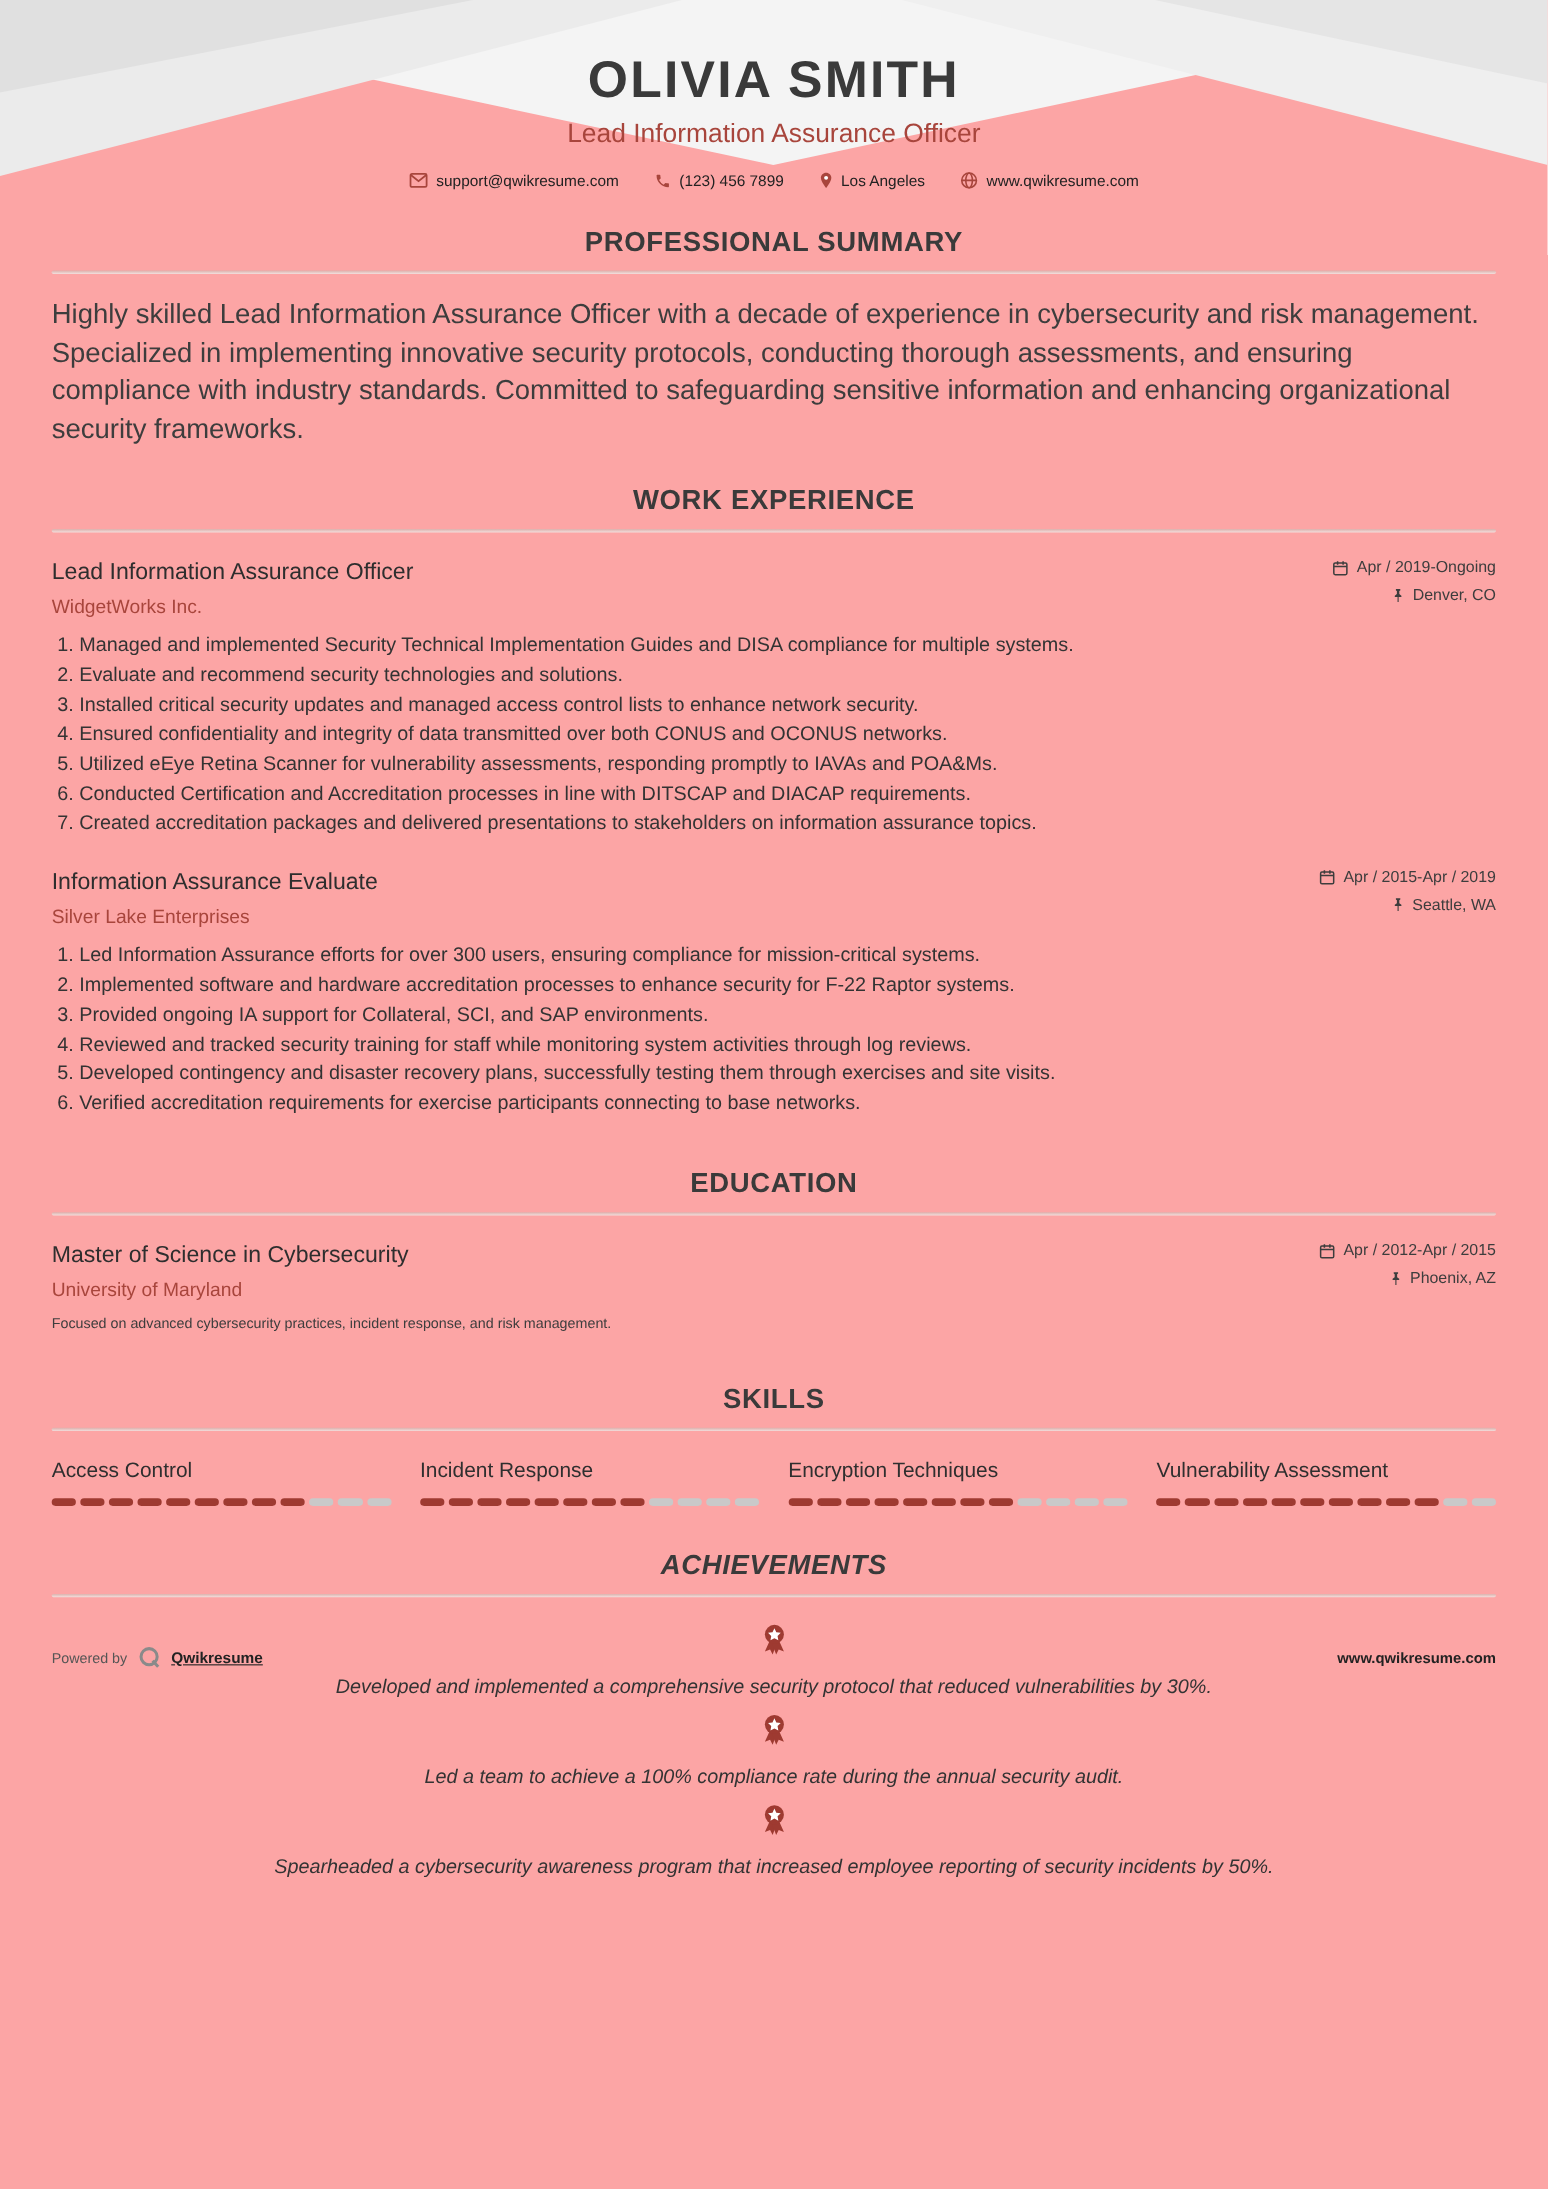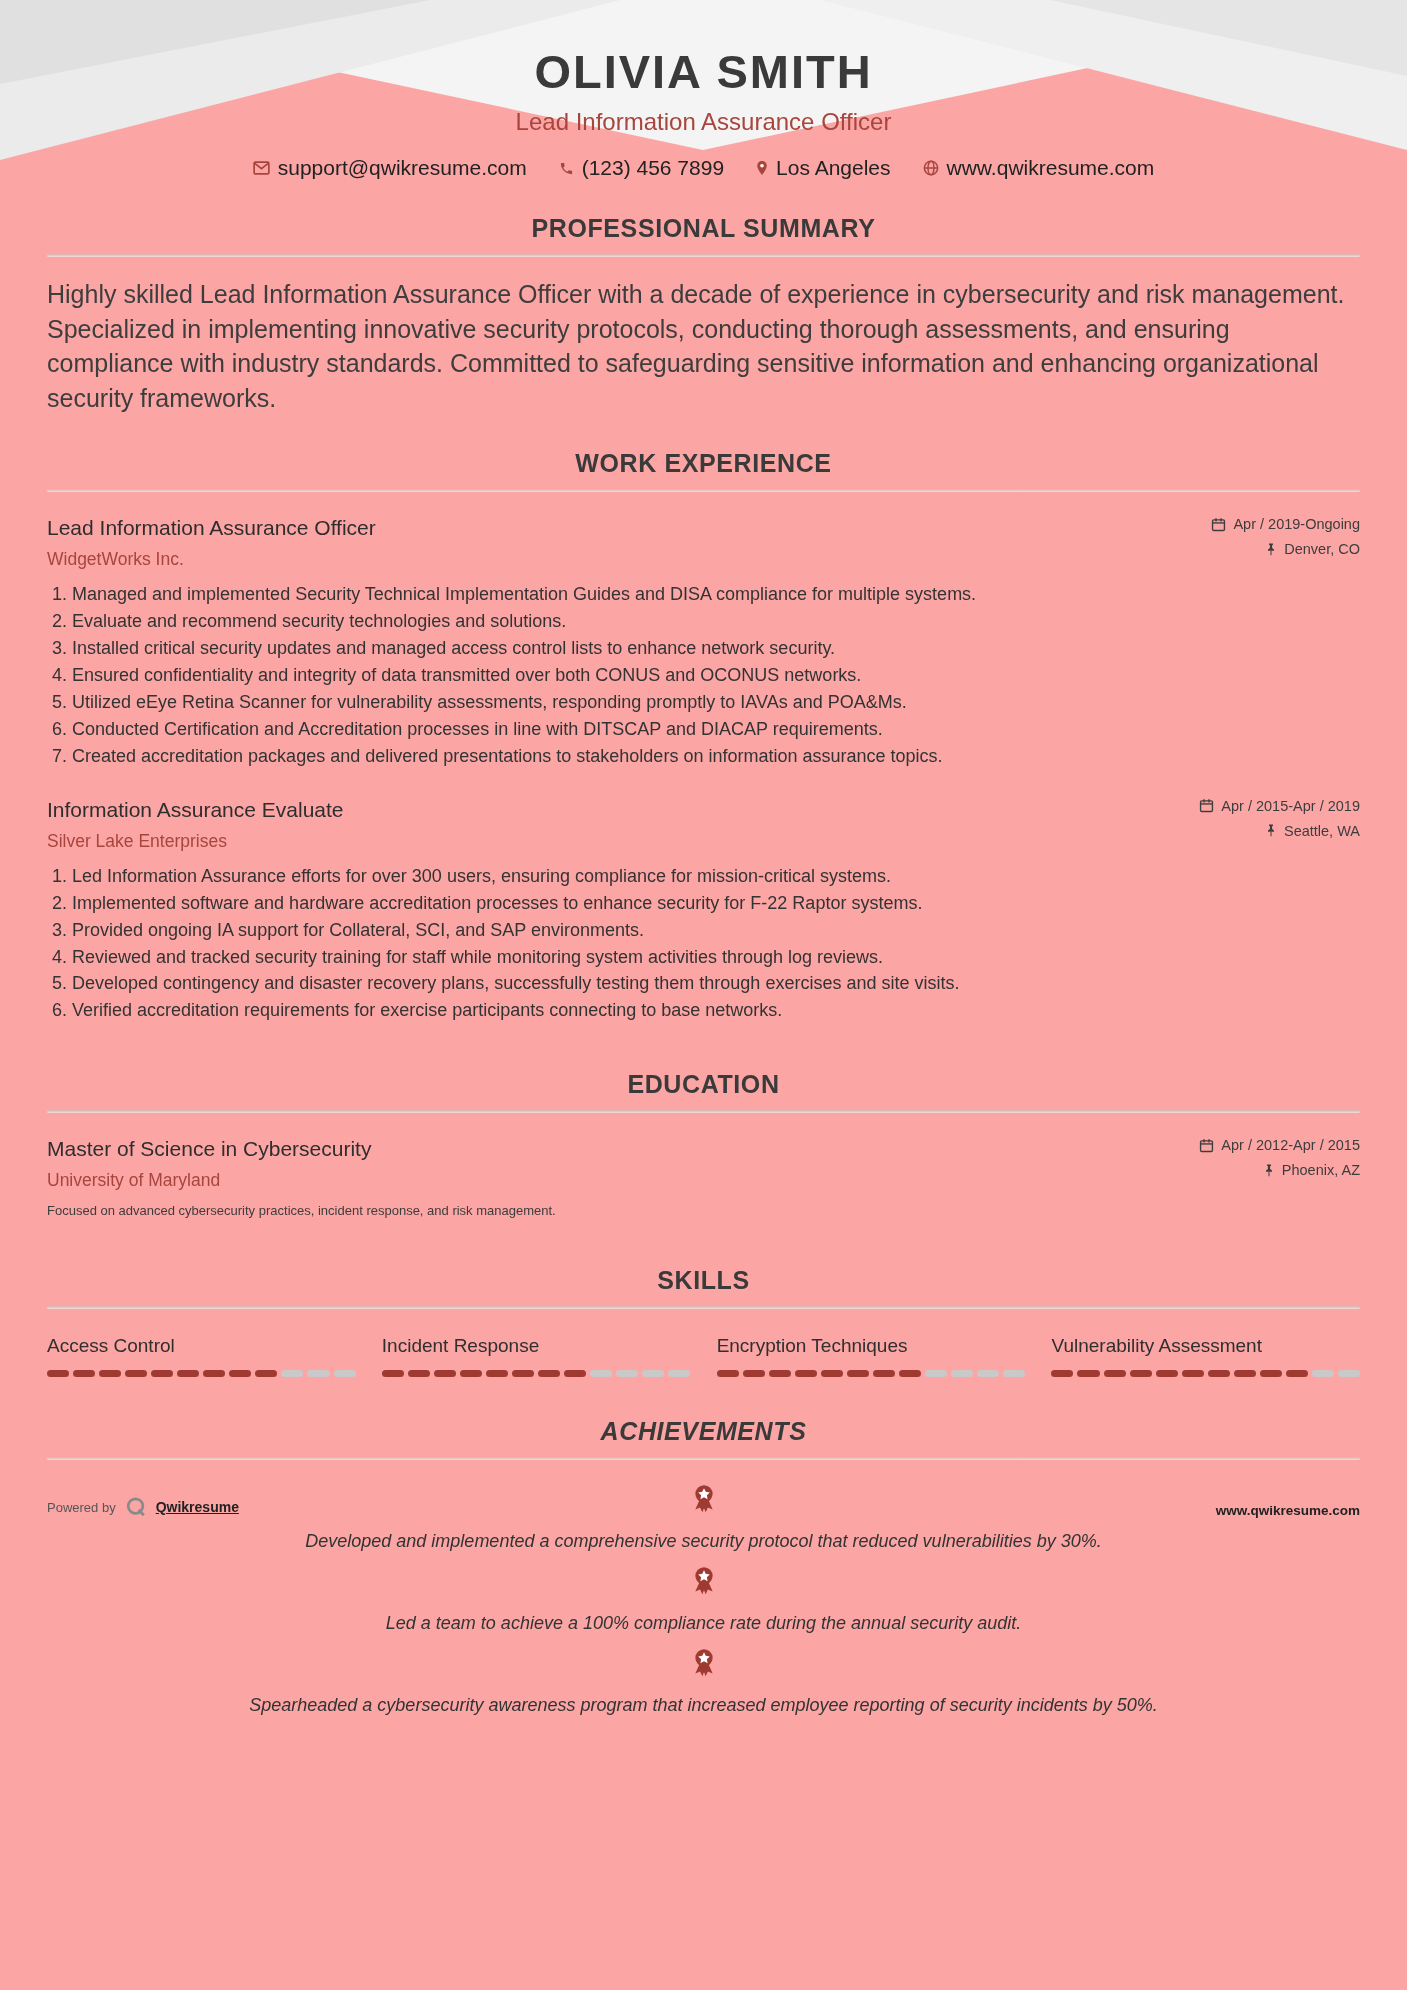--- a/index.html
+++ b/index.html
@@ -5,21 +5,21 @@
   html, body { margin: 0; padding: 0; background: #ffffff; }
   body { font-family: "Liberation Sans", sans-serif; color: #3c3c3c; }
   #page { position: relative; width: 1407px; height: 1990px; margin: 0 auto; background: #fca5a5; overflow: hidden; }
 
   
   .header { position: relative; text-align: center; padding-top: 44px; }
   .header-bg { position: absolute; top: 0; left: 0; width: 1407px; height: 180px; z-index: 0; }
   .header-content { position: relative; z-index: 1; }
   .name { font-size: 47px; font-weight: 700; letter-spacing: 2px; color: #3a3a3a; margin: 0; }
   .candidate-title { font-size: 24px; color: #a8453c; margin-top: 9px; }
-  .contact-row { display: flex; justify-content: center; align-items: flex-end; gap: 32px; margin-top: 20px; font-size: 21px; color: #222222; }
+  .contact-row { display: flex; justify-content: center; align-items: flex-end; gap: 32px; margin-top: 20px; font-size: 14px; color: #222222; }
   .contact-item { display: inline-flex; align-items: center; gap: 8px; cursor: default; }
   .icon { display: inline-flex; align-items: center; justify-content: center; }
   .icon svg { display: block; }
 
   
   main { padding: 0 47px; position: relative; z-index: 1; }
   .section { margin-top: 34px; }
   .section-heading { font-size: 25px; font-weight: 700; letter-spacing: 0.6px; color: #3a3a3a; text-align: center; margin: 0 0 11px 0; }
   .rule { height: 3px; background: linear-gradient(#dcb0ac, #f2dedc); border-radius: 2px; }
   .summary-text { margin-top: 20px; font-size: 25px; line-height: 1.38; color: #3d3d3d; }
@@ -45,21 +45,21 @@
   .skill-bar .dash { flex: 1; height: 7px; border-radius: 3.5px; }
   .dash.filled { background: #9e3a31; }
   .dash.empty  { background: #c9c9c9; }
 
   
   .achievements-list { margin-top: 24px; }
   .achievement { display: flex; align-items: center; gap: 17px; margin-bottom: 14px; flex-direction: column; }
   .achievement-text { font-size: 18px; color: #333333; }
 
   
-  .footer { position: absolute; left: 47px; right: 47px; top: 1496px; display: flex; justify-content: space-between; align-items: flex-end; }
+  .footer { position: absolute; left: 47px; right: 47px; top: 1496px; display: flex; justify-content: space-between; align-items: center; }
   .footer-left { display: flex; align-items: center; gap: 9px; }
   .powered-by { font-size: 13px; color: #555555; }
   .brand-link { font-size: 14px; font-weight: 700; color: #222222; text-decoration: underline; cursor: pointer; }
   .footer-site { font-size: 13.5px; font-weight: 600; color: #222222; }
 </style>
 </head>
 <body>
 
 <div id="page">
 

